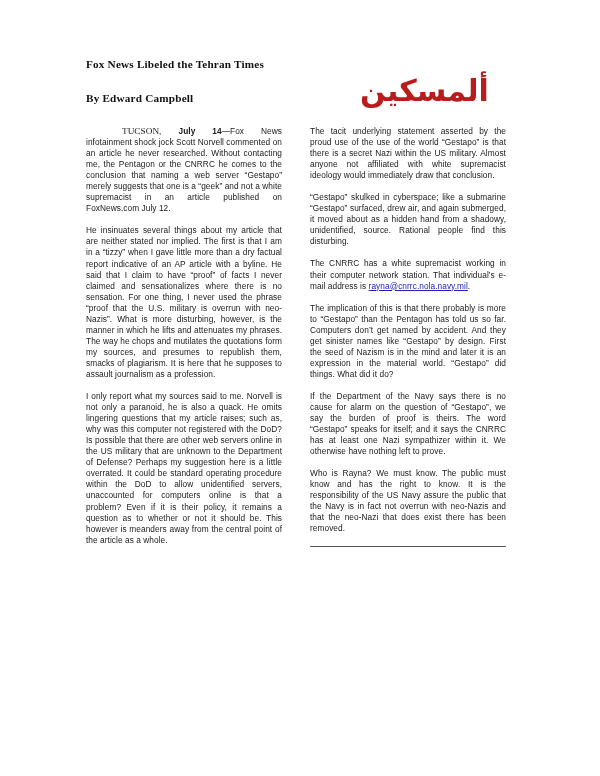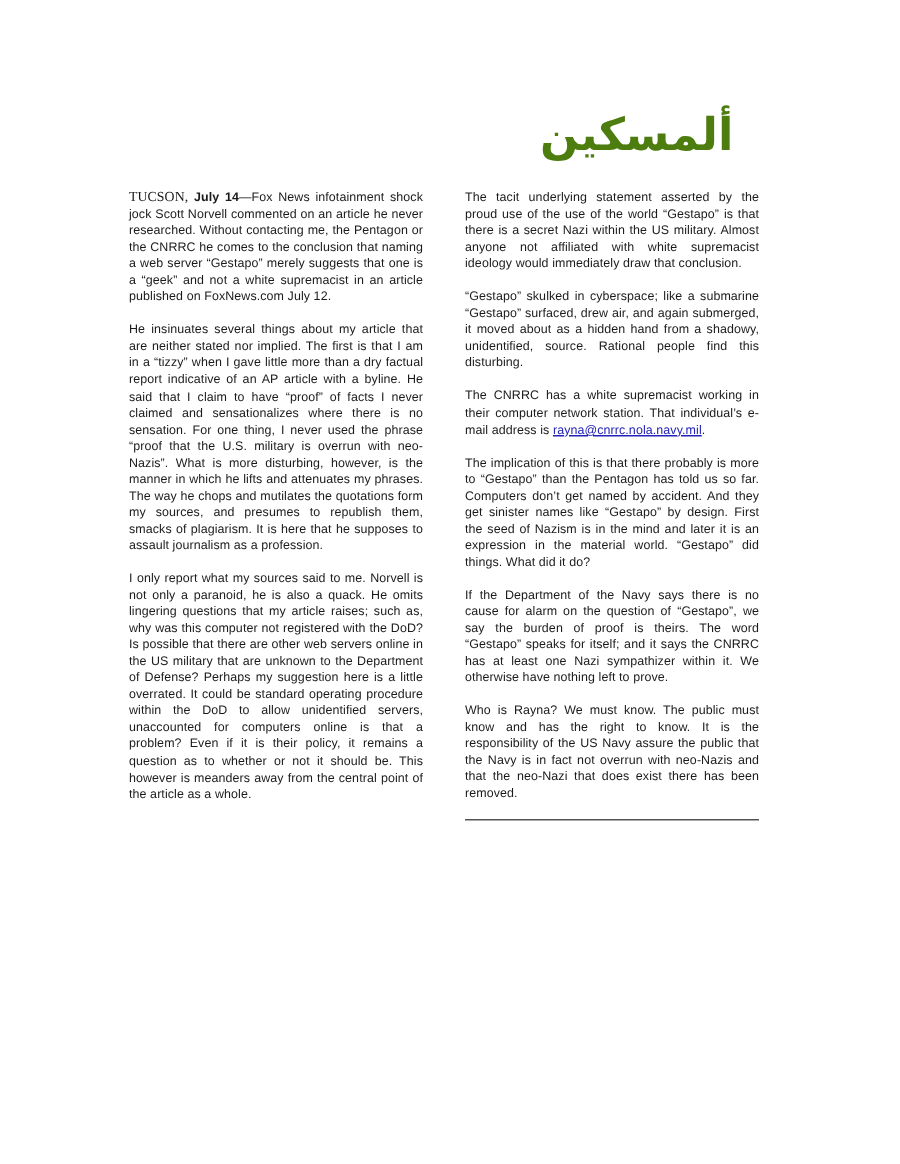--- a/index.html
+++ b/index.html
@@ -57,21 +57,21 @@
     position: absolute;
     left: 360px;
     top: 72px;
     width: 160px;
     text-align: left;
     direction: rtl;
     font-family: "DejaVu Sans", sans-serif;
     font-size: 30px;
     font-weight: 700;
     line-height: 1.25;
-    color: #4d7c0f;
+    color: #b91c1c;
     white-space: nowrap;
   }
 
   
   .col {
     position: absolute;
     top: 126px;
     width: 196px;
   }
   .col-left  { left: 86px; }
@@ -81,21 +81,21 @@
     margin: 0 0 11px 0;
     font-size: 8.3px;
     line-height: 11.05px;
     text-align: justify;
     text-justify: inter-word;
     color: #1a1a1a;
     letter-spacing: 0.06px;
   }
   .col p:last-child { margin-bottom: 12px; }
 
-  .lead-city { font-family: "Liberation Serif", serif; font-size: 9.2px; }
+  .lead-city { font-family: "Liberation Serif", serif; font-size: 9.2px; margin-left: 36px; }
   .lead-date { font-weight: 700; }
 
   .maillink {
     color: #2222bb;
     text-decoration: underline;
   }
 
   .rule {
     border: 0;
     border-top: 1px solid #555555;
@@ -111,20 +111,24 @@
     color: #1a1a1a;
     margin: 0;
   }
   .signoff .sig-line { display: block; }
 </style>
 </head>
 <body>
 
 <div class="page">
 
+  <div class="masthead">
+    <p class="doc-title">Fox News Libeled the Tehran Times</p>
+    <p class="doc-byline">By Edward Campbell</p>
+  </div>
 
   <div class="wordmark">ألمسكين</div>
 
   <div class="col col-left">
 
     <p>
       <span class="lead-city">TUCSON,</span>
       <span class="lead-date">July 14</span><span>—Fox News infotainment shock jock Scott Norvell commented on an article he never researched. Without contacting me, the Pentagon or the CNRRC he comes to the conclusion that naming a web server “Gestapo” merely suggests that one is a “geek” and not a white supremacist in an article published on FoxNews.com July 12.</span>
     </p>
 

